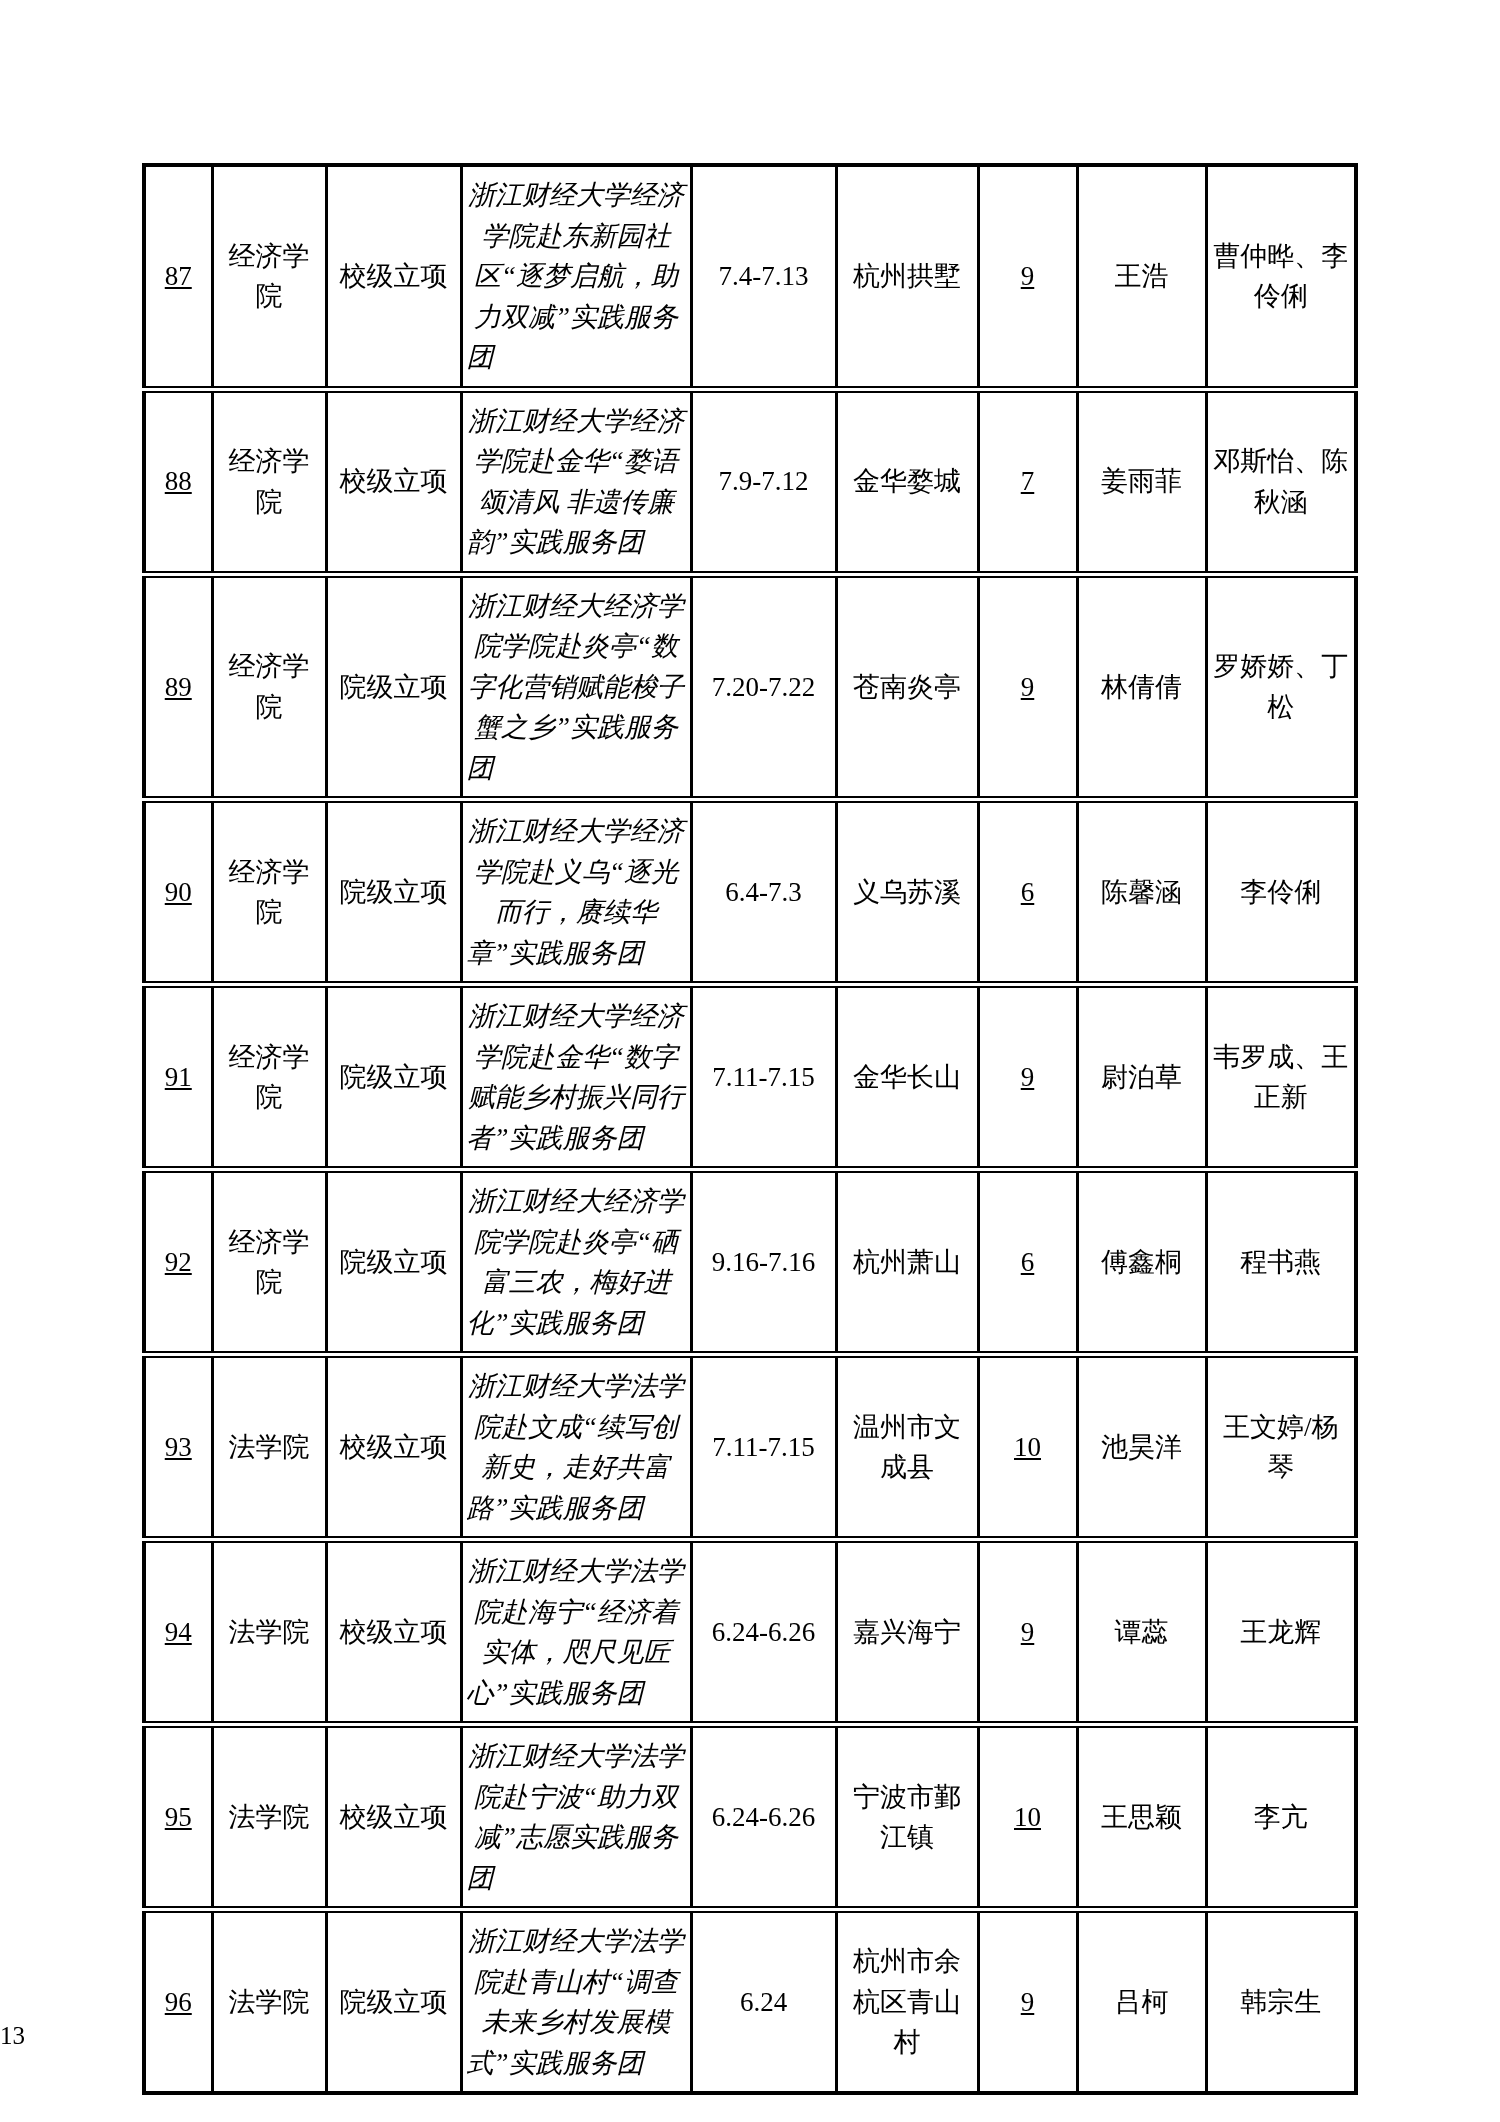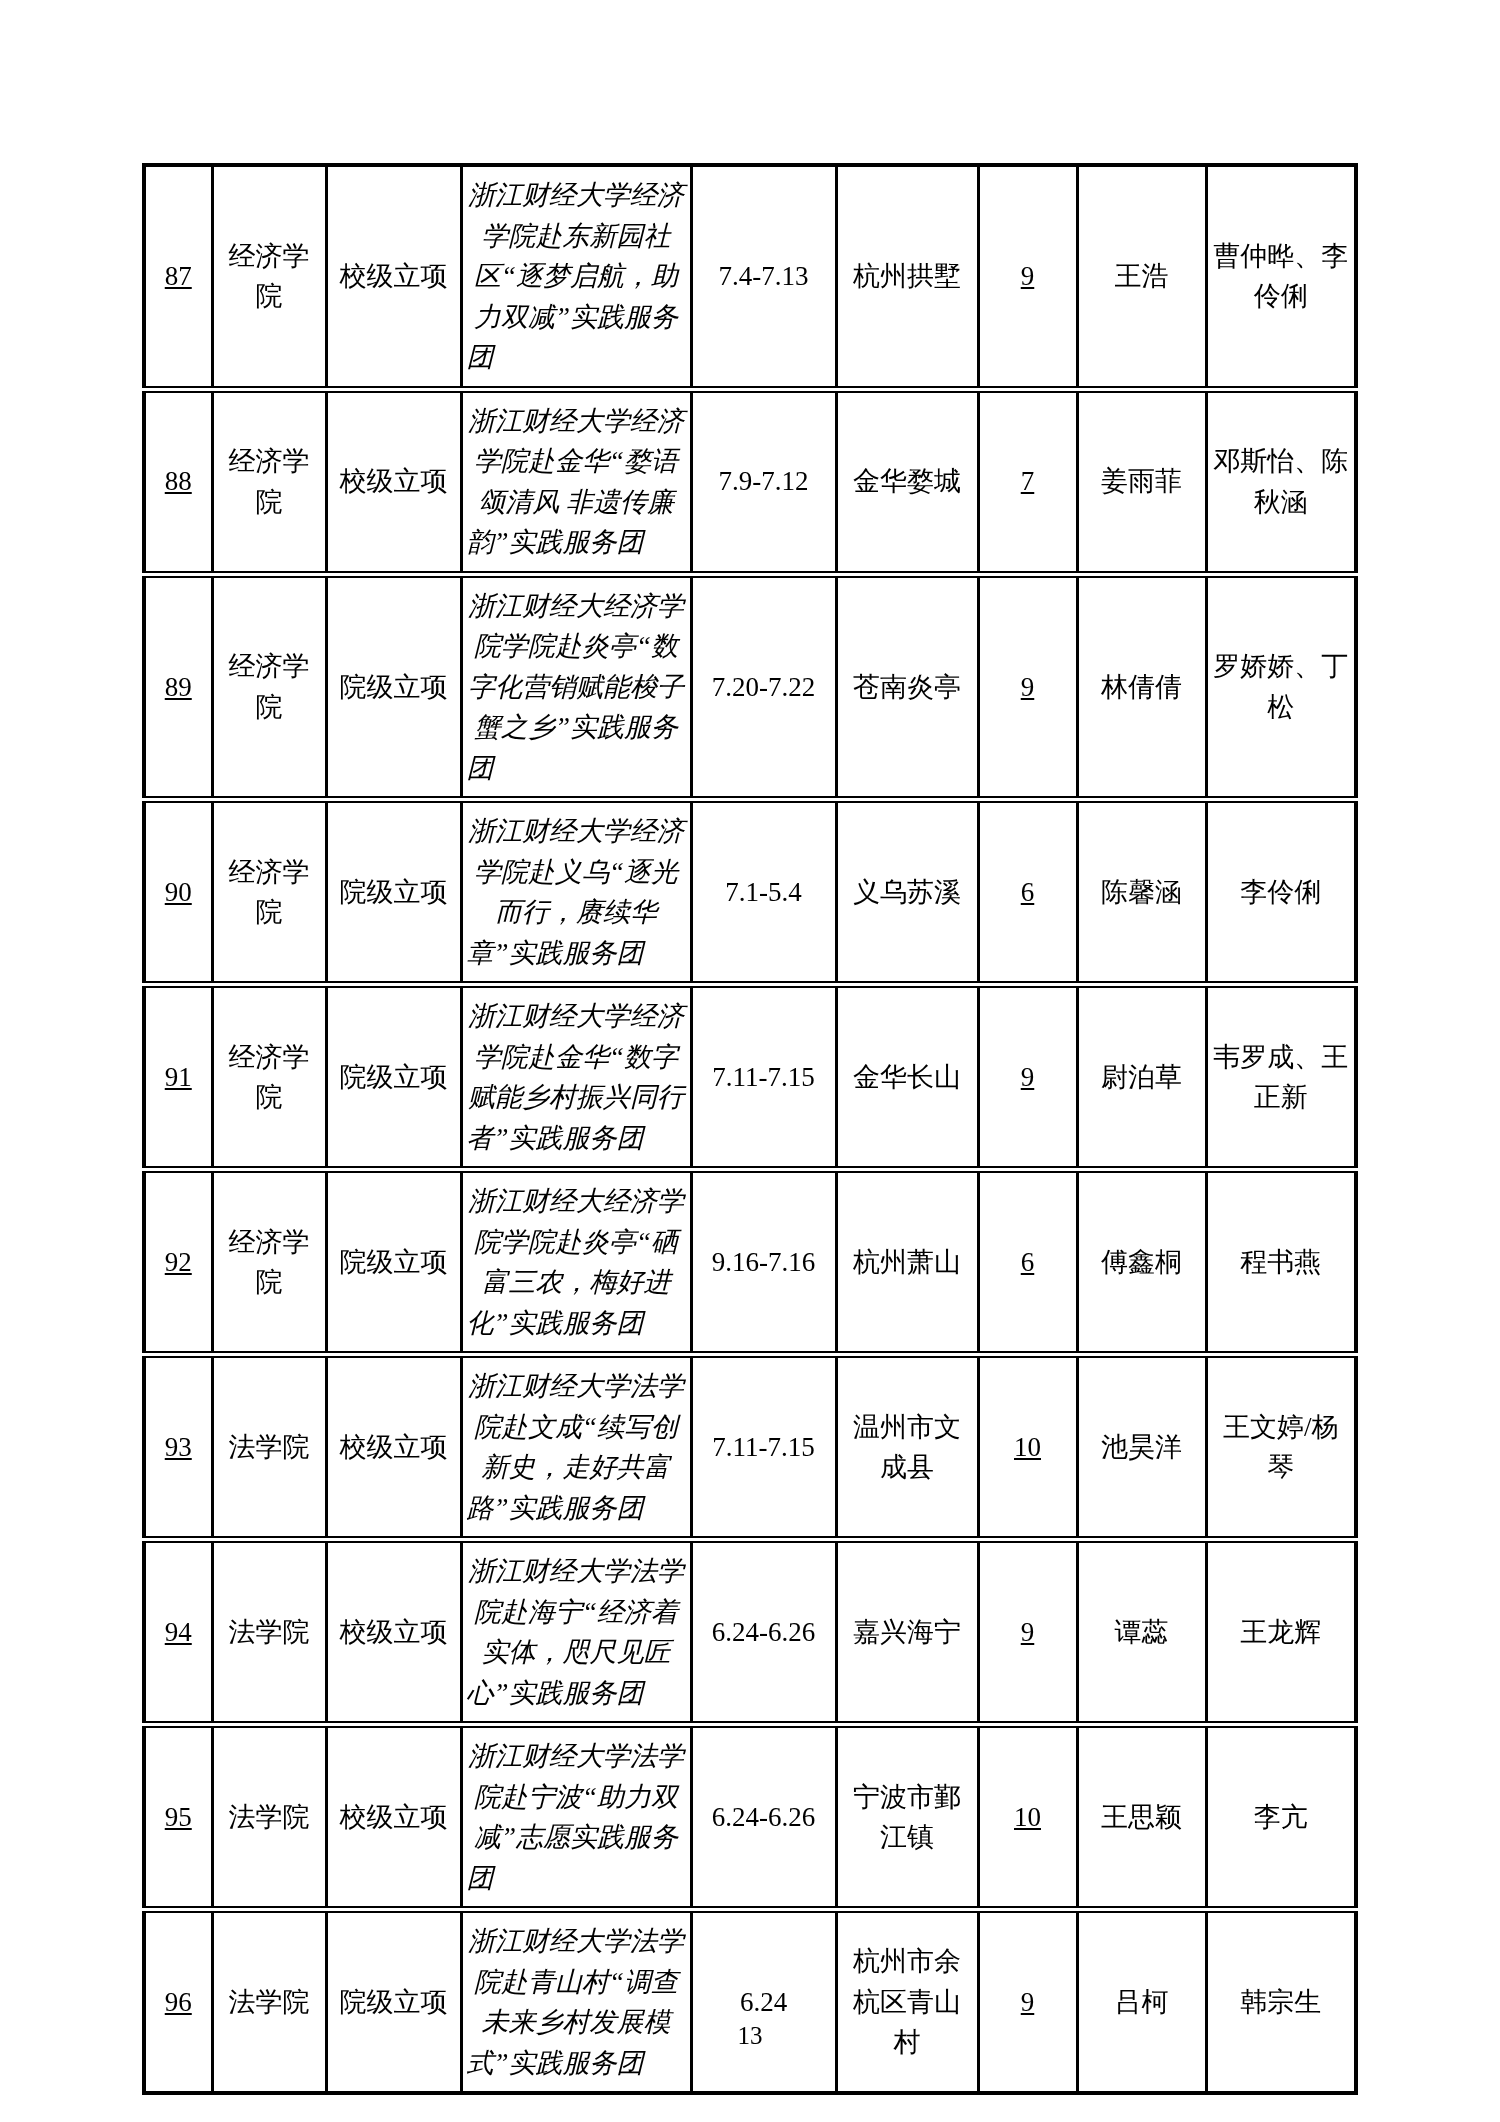--- a/index.html
+++ b/index.html
@@ -48,21 +48,21 @@
   }
   td.num{
     font-size:27px;
     text-decoration:underline;
   }
   .page-number{
     position:absolute;
     bottom:72px;
     left:0;
     width:100%;
-    text-align:center;
+    text-align:left;
     font-size:25px;
   }
 </style>
 </head>
 <body>
 
 <div class="page">
 
   <table class="grid">
     <colgroup>
@@ -108,21 +108,21 @@
           <td>苍南炎亭</td>
           <td class="num">9</td>
           <td>林倩倩</td>
           <td class="advisors">罗娇娇、丁松</td>
         </tr>
         <tr>
           <td class="num">90</td>
           <td>经济学院</td>
           <td>院级立项</td>
           <td class="team">浙江财经大学经济学院赴义乌“逐光而行，赓续华章”实践服务团</td>
-          <td>7.1-5.4</td>
+          <td>6.4-7.3</td>
           <td>义乌苏溪</td>
           <td class="num">6</td>
           <td>陈馨涵</td>
           <td class="advisors">李伶俐</td>
         </tr>
         <tr>
           <td class="num">91</td>
           <td>经济学院</td>
           <td>院级立项</td>
           <td class="team">浙江财经大学经济学院赴金华“数字赋能乡村振兴同行者”实践服务团</td>

